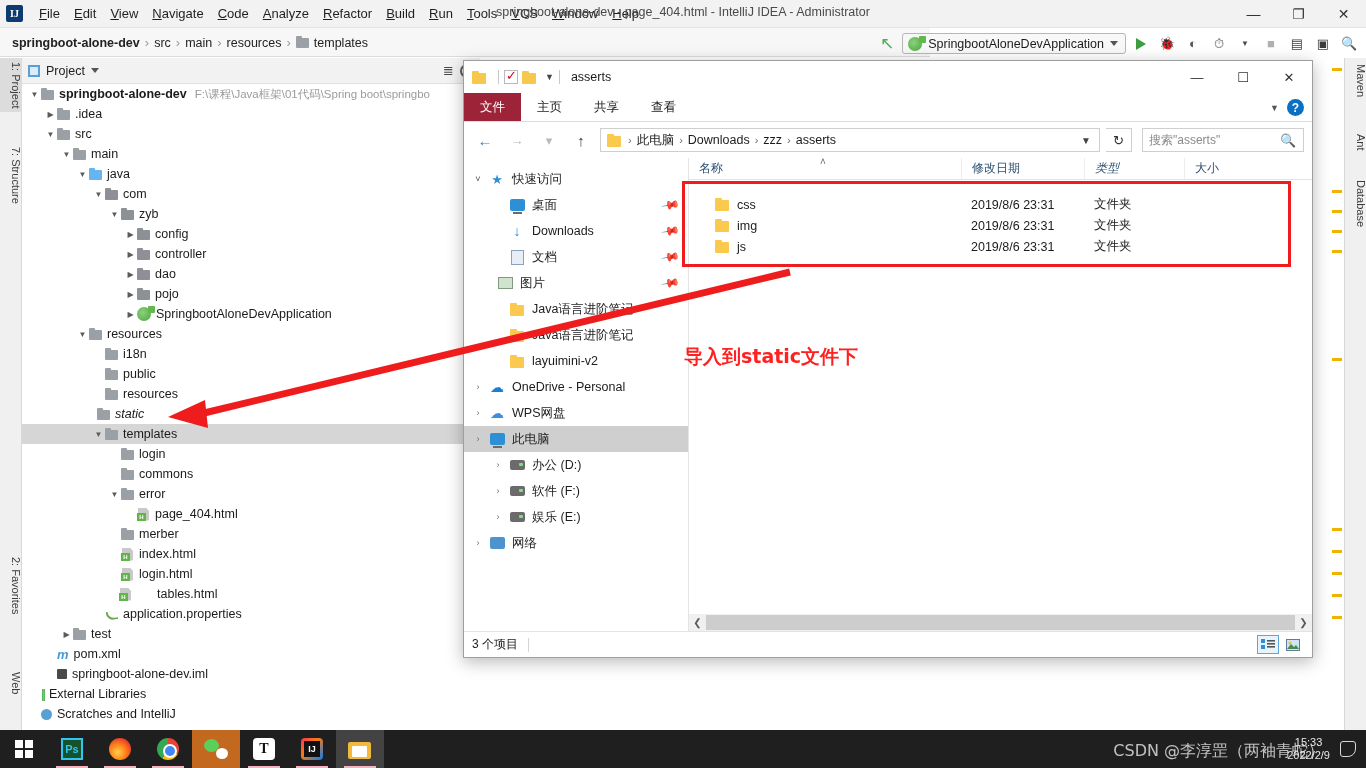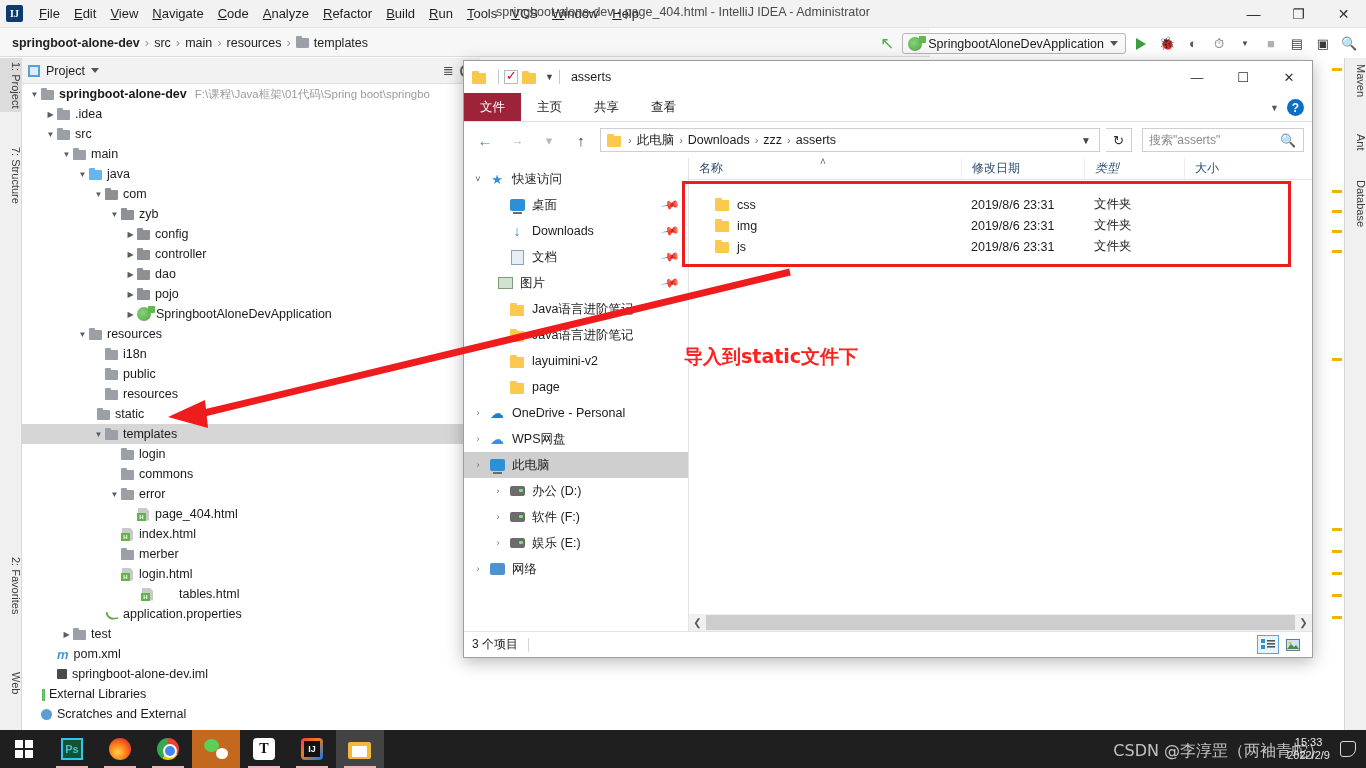--- a/index.html
+++ b/index.html
@@ -609,21 +609,21 @@
         <div class="tree-row" style="padding-left: 70px;">
           <span class="arr empty">▶</span>
           <span class="node-ico folder-ico"></span>
           <span>public</span>
         </div>
         <div class="tree-row" style="padding-left: 70px;">
           <span class="arr empty">▶</span>
           <span class="node-ico folder-ico"></span>
           <span>resources</span>
         </div>
-        <div class="tree-row" style="padding-left: 62px;">
+        <div class="tree-row" style="padding-left: 62px; font-style: italic;">
           <span class="arr empty">▶</span>
           <span class="node-ico folder-ico"></span>
           <span>static</span>
         </div>
         <div class="tree-row selected" style="padding-left: 70px;">
           <span class="arr">▼</span>
           <span class="node-ico folder-ico"></span>
           <span>templates</span>
         </div>
         <div class="tree-row" style="padding-left: 86px;">
@@ -641,34 +641,34 @@
           <span class="node-ico folder-ico"></span>
           <span>error</span>
         </div>
         <div class="tree-row" style="padding-left: 102px;">
           <span class="arr empty">▶</span>
           <span class="node-ico html-ico"></span>
           <span>page_404.html</span>
         </div>
         <div class="tree-row" style="padding-left: 86px;">
           <span class="arr empty">▶</span>
+          <span class="node-ico folder-ico"></span>
+          <span>merber</span>
+        </div>
+        <div class="tree-row" style="padding-left: 86px;">
+          <span class="arr empty">▶</span>
           <span class="node-ico html-ico"></span>
           <span>index.html</span>
         </div>
         <div class="tree-row" style="padding-left: 86px;">
           <span class="arr empty">▶</span>
-          <span class="node-ico folder-ico"></span>
-          <span>merber</span>
-        </div>
-        <div class="tree-row" style="padding-left: 86px;">
-          <span class="arr empty">▶</span>
           <span class="node-ico html-ico"></span>
           <span>login.html</span>
         </div>
-        <div class="tree-row" style="padding-left: 86px; gap: 20px;">
+        <div class="tree-row" style="padding-left: 64px; gap: 20px;">
           <span class="arr empty">▶</span>
           <span class="node-ico html-ico"></span>
           <span>tables.html</span>
         </div>
         <div class="tree-row" style="padding-left: 70px;">
           <span class="arr empty">▶</span>
           <span class="node-ico prop-ico"></span>
           <span>application.properties</span>
         </div>
         <div class="tree-row" style="padding-left: 38px;">
@@ -687,21 +687,21 @@
           <span>springboot-alone-dev.iml</span>
         </div>
         <div class="tree-row" style="padding-left: 6px;">
           <span class="arr empty">▶</span>
           <span class="node-ico lib-ico">||</span>
           <span>External Libraries</span>
         </div>
         <div class="tree-row" style="padding-left: 6px;">
           <span class="arr empty">▶</span>
           <span class="node-ico scratch-ico"></span>
-          <span>Scratches and External</span>
+          <span>Scratches and IntelliJ</span>
         </div>
       </div>
   </div>
 </div>
 
 <div id="explorer">
 
   <div class="exp-titlebar">
     <span class="qat-ico"></span>
     <span class="qat-sep"></span>
@@ -808,27 +808,20 @@
             <span class="yfolder"></span>
           </span>
           <span style="margin-left: 4px;">Java语言进阶笔记</span>
         </div>
         <div class="nav-row" style="padding-left: 26px;">
           <span class="nav-chev"></span>
           <span class="nav-ico">
             <span class="yfolder"></span>
           </span>
           <span style="margin-left: 4px;">layuimini-v2</span>
-        </div>
-        <div class="nav-row" style="padding-left: 26px;">
-          <span class="nav-chev"></span>
-          <span class="nav-ico">
-            <span class="yfolder"></span>
-          </span>
-          <span style="margin-left: 4px;">page</span>
         </div>
         <div class="nav-row" style="padding-left: 6px;">
           <span class="nav-chev">›</span>
           <span class="nav-ico">
             <span class="cloud">☁</span>
           </span>
           <span style="margin-left: 4px;">OneDrive - Personal</span>
         </div>
         <div class="nav-row" style="padding-left: 6px;">
           <span class="nav-chev">›</span>

